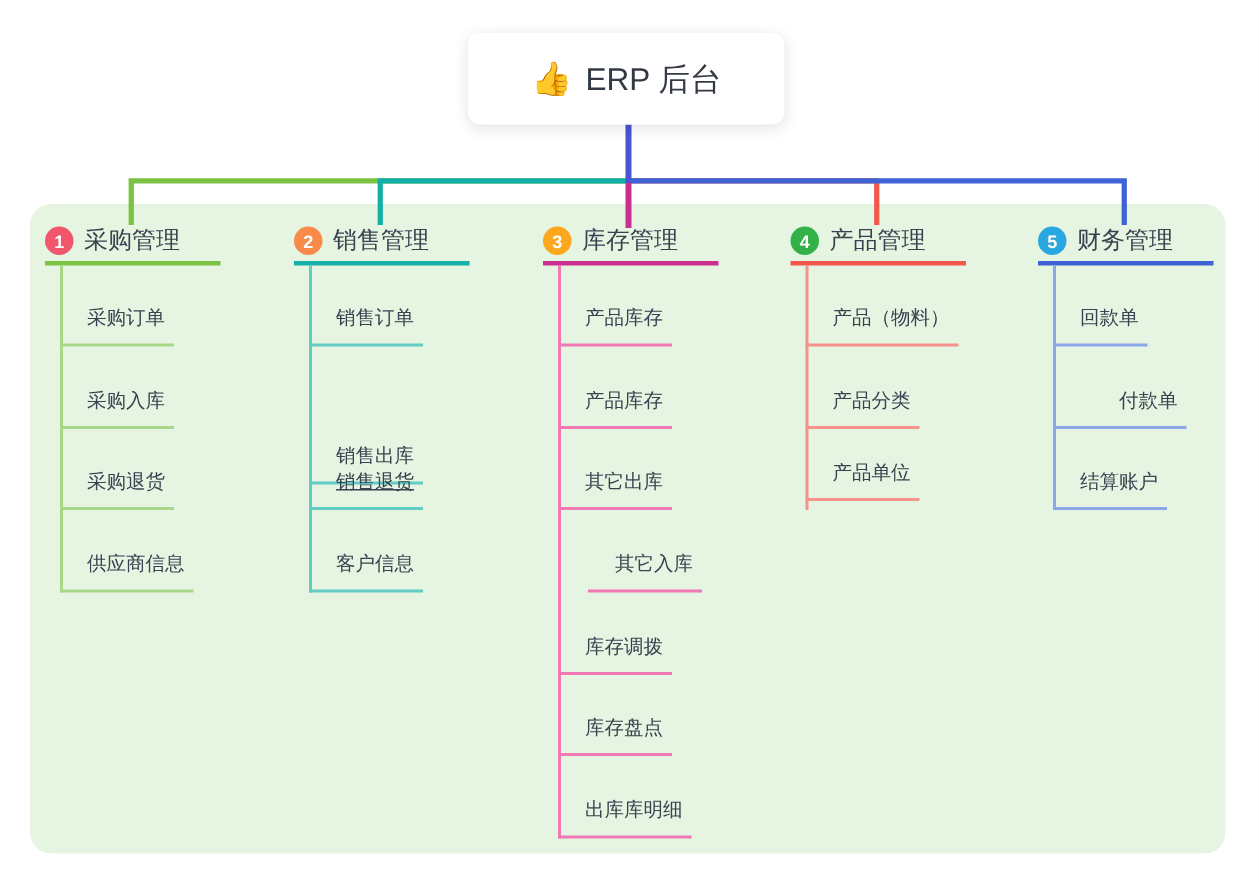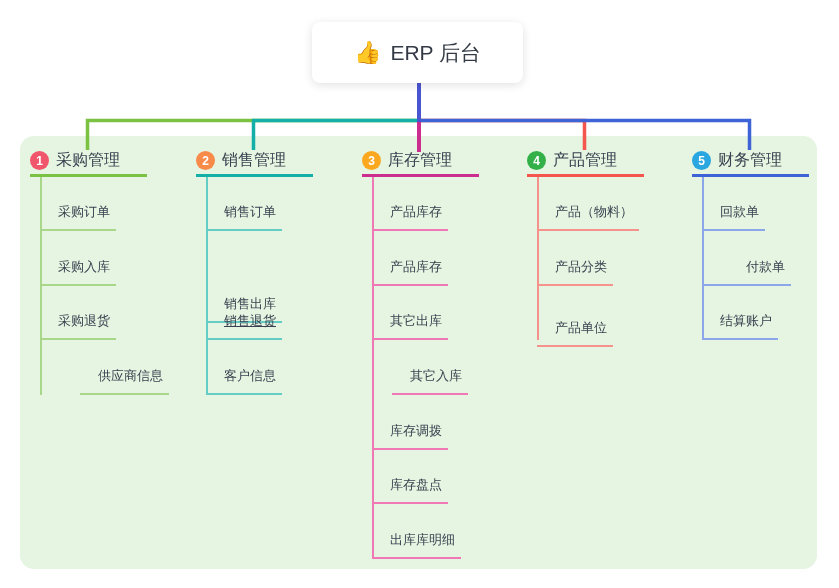--- a/index.html
+++ b/index.html
@@ -62,21 +62,21 @@
 
   <div id="branches">
       <div class="branch-head" style="left: 30px; top: 150px; border-bottom-color: rgb(124, 194, 66);">
         <span class="badge" style="background: rgb(240, 86, 108);">1</span>
         <span>采购管理</span>
       </div>
       <div class="vline" style="left: 40px; top: 177px; height: 217.98px; background: rgb(169, 215, 137);"></div>
       <div class="child" style="left: 40px; top: 204px; border-bottom-color: rgb(169, 215, 137);">采购订单</div>
       <div class="child" style="left: 40px; top: 258.66px; border-bottom-color: rgb(169, 215, 137);">采购入库</div>
       <div class="child" style="left: 40px; top: 313.32px; border-bottom-color: rgb(169, 215, 137);">采购退货</div>
-      <div class="child" style="left: 40px; top: 367.98px; border-bottom-color: rgb(169, 215, 137); margin-left: 40px;">供应商信息</div>
+      <div class="child" style="left: 40px; top: 367.98px; border-bottom-color: rgb(169, 215, 137);">供应商信息</div>
       <div class="branch-head" style="left: 196px; top: 150px; border-bottom-color: rgb(20, 176, 168);">
         <span class="badge" style="background: rgb(249, 139, 74);">2</span>
         <span>销售管理</span>
       </div>
       <div class="vline" style="left: 206px; top: 177px; height: 217.98px; background: rgb(98, 204, 197);"></div>
       <div class="child" style="left: 206px; top: 204px; border-bottom-color: rgb(98, 204, 197);">销售订单</div>
       <div class="child" style="left: 206px; top: 258.66px; border-bottom-color: rgb(98, 204, 197); margin-top: 37px;">销售出库</div>
       <div class="child" style="left: 206px; top: 313.32px; border-bottom-color: rgb(98, 204, 197); text-decoration: underline;">销售退货</div>
       <div class="child" style="left: 206px; top: 367.98px; border-bottom-color: rgb(98, 204, 197);">客户信息</div>
       <div class="branch-head" style="left: 362px; top: 150px; border-bottom-color: rgb(204, 46, 144);">
@@ -91,21 +91,21 @@
       <div class="child" style="left: 372px; top: 422.64px; border-bottom-color: rgb(240, 120, 180);">库存调拨</div>
       <div class="child" style="left: 372px; top: 477.3px; border-bottom-color: rgb(240, 120, 180);">库存盘点</div>
       <div class="child" style="left: 372px; top: 531.96px; border-bottom-color: rgb(240, 120, 180);">出库库明细</div>
       <div class="branch-head" style="left: 527px; top: 150px; border-bottom-color: rgb(244, 86, 78);">
         <span class="badge" style="background: rgb(51, 177, 72);">4</span>
         <span>产品管理</span>
       </div>
       <div class="vline" style="left: 537px; top: 177px; height: 163.32px; background: rgb(245, 146, 139);"></div>
       <div class="child" style="left: 537px; top: 204px; border-bottom-color: rgb(245, 146, 139);">产品（物料）</div>
       <div class="child" style="left: 537px; top: 258.66px; border-bottom-color: rgb(245, 146, 139);">产品分类</div>
-      <div class="child" style="left: 537px; top: 320px; border-bottom-color: rgb(245, 146, 139); text-align: right;">产品单位</div>
+      <div class="child" style="left: 537px; top: 307px; border-bottom-color: rgb(245, 146, 139); text-align: right;">产品单位</div>
       <div class="branch-head" style="left: 692px; top: 150px; border-bottom-color: rgb(62, 99, 214);">
         <span class="badge" style="background: rgb(42, 167, 225);">5</span>
         <span>财务管理</span>
       </div>
       <div class="vline" style="left: 702px; top: 177px; height: 163.32px; background: rgb(139, 166, 233);"></div>
       <div class="child" style="left: 702px; top: 204px; border-bottom-color: rgb(139, 166, 233);">回款单</div>
       <div class="child" style="left: 702px; top: 258.66px; border-bottom-color: rgb(139, 166, 233); padding-left: 44px;">付款单</div>
       <div class="child" style="left: 702px; top: 313.32px; border-bottom-color: rgb(139, 166, 233);">结算账户</div>
     </div>
 </div>

